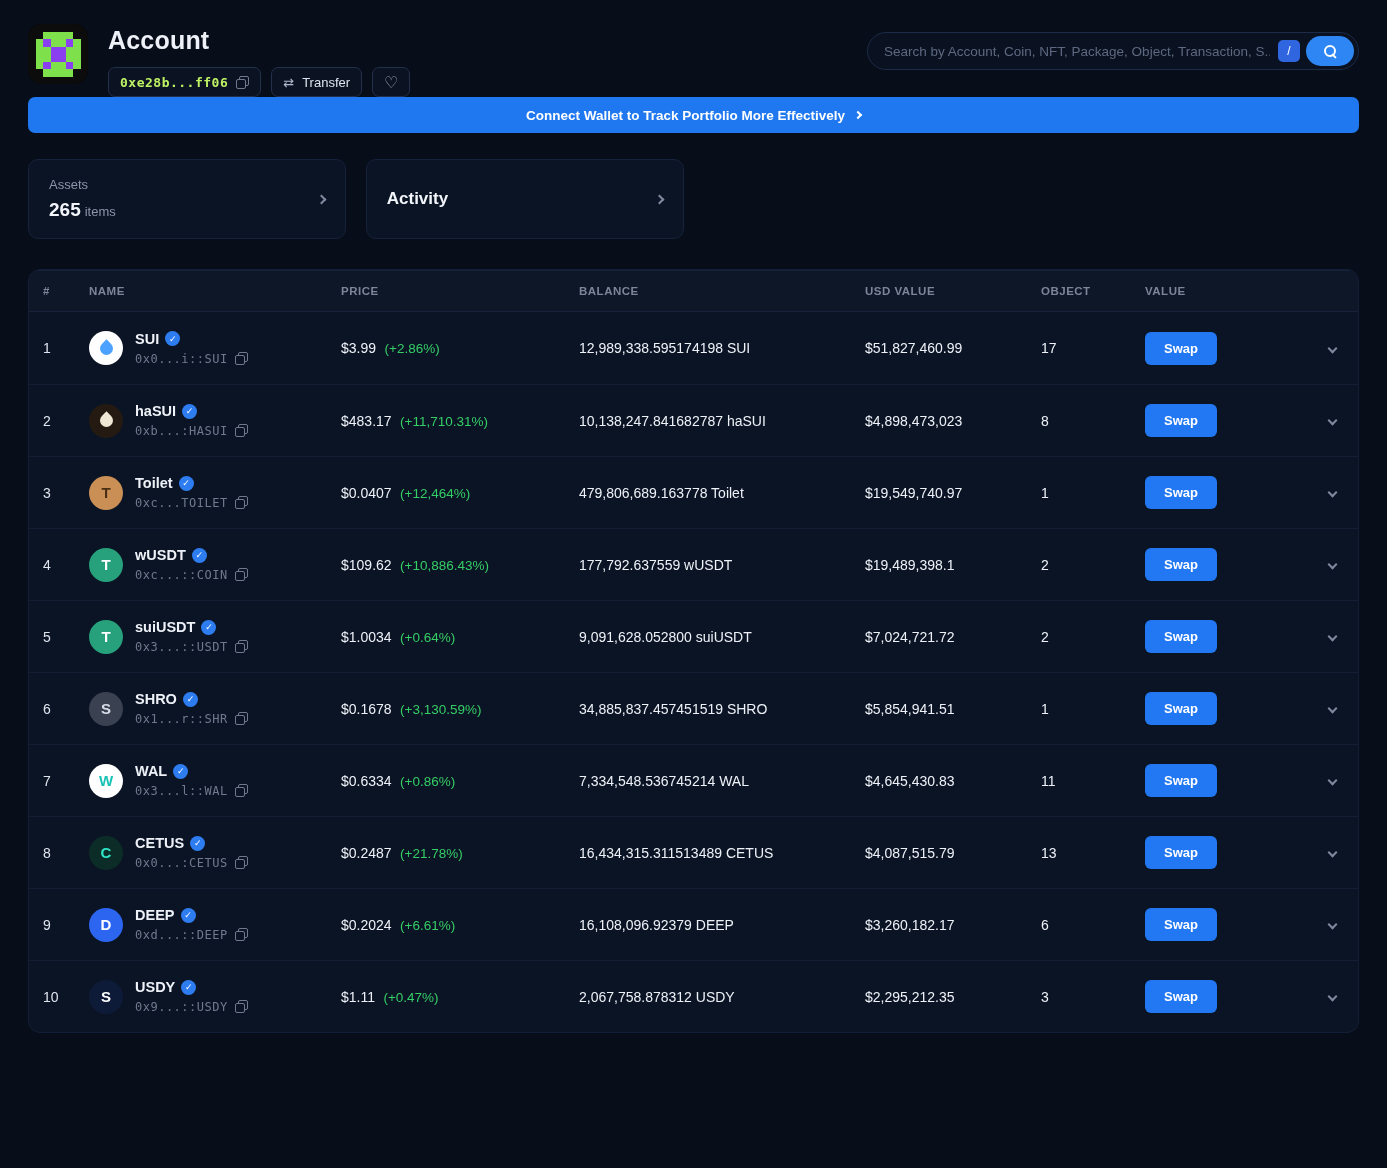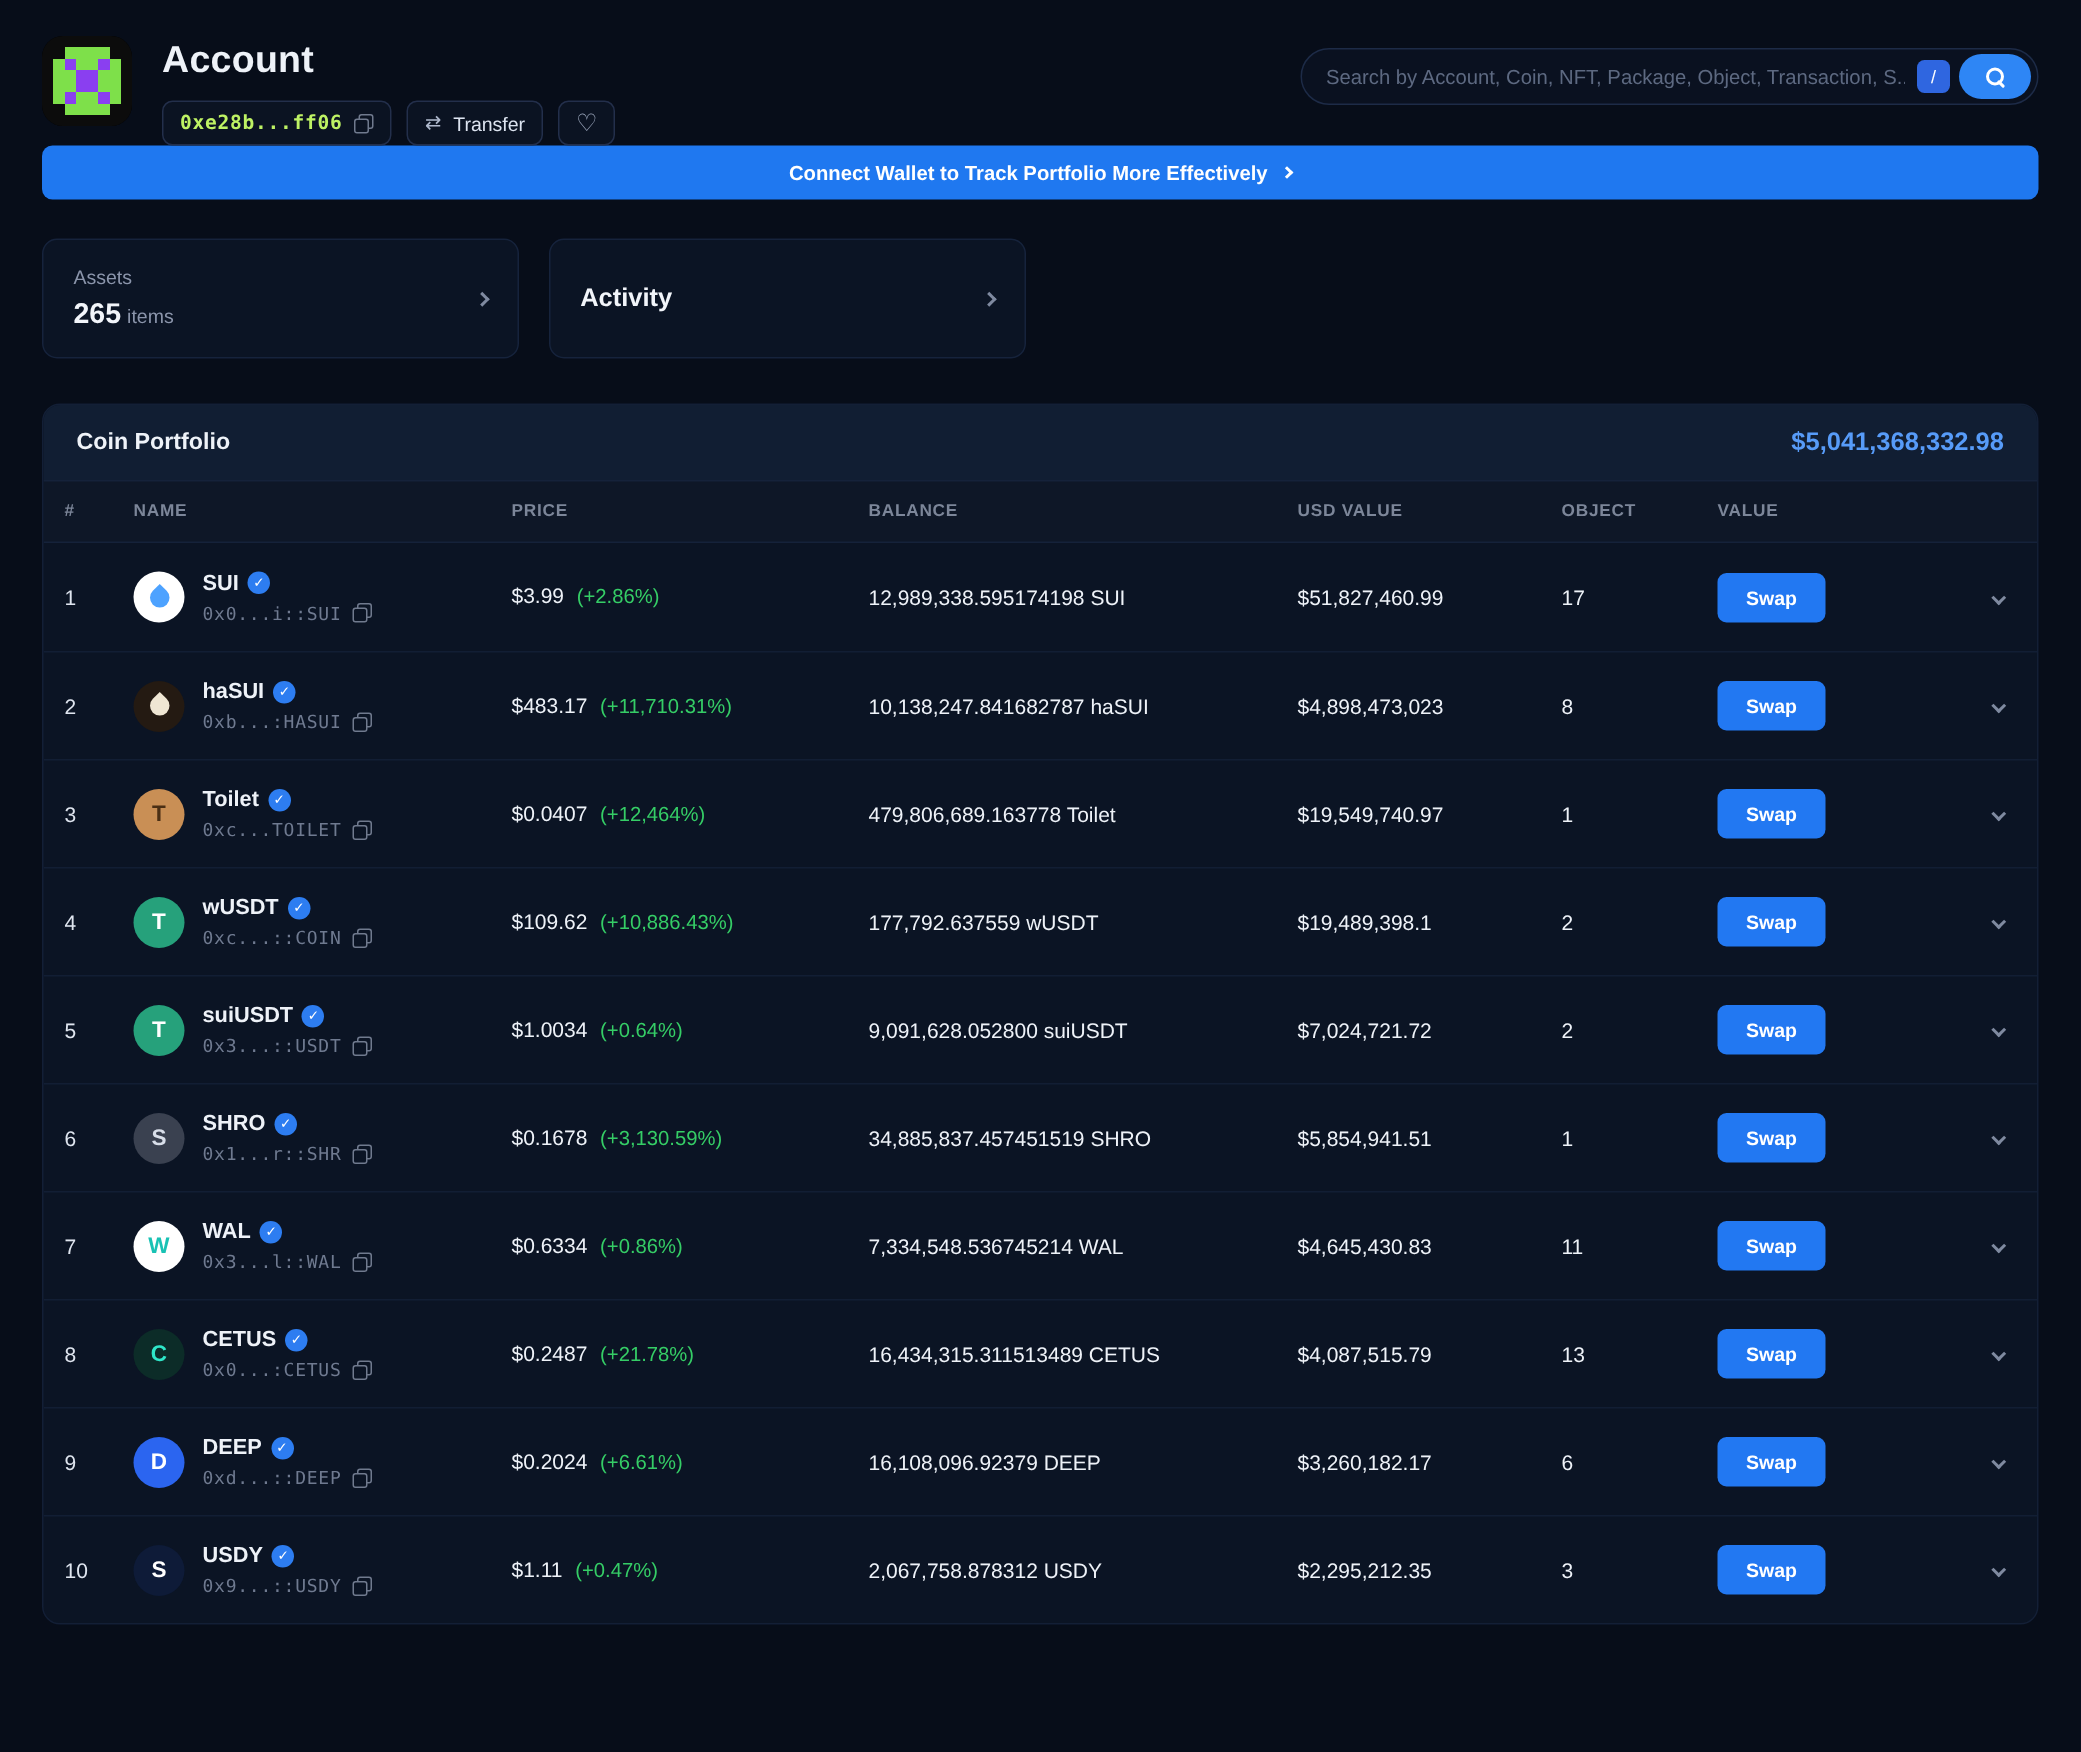--- a/index.html
+++ b/index.html
@@ -75,21 +75,21 @@
 
   .trow { height:72px; border-top:1px solid #121e34; }
   .tbody .trow:first-child { border-top:none; }
   .c-idx { font-size:14px; color:#dfe5ef; }
   .c-name { display:flex; align-items:center; gap:12px; }
   .coin-icon { width:34px; height:34px; border-radius:50%; display:flex; align-items:center; justify-content:center; font-weight:700; font-size:15px; flex:0 0 auto; }
   .drop { display:inline-block; width:13px; height:13px; border-radius:0 50% 50% 50%; transform:rotate(45deg); }
   .nm-top { display:flex; align-items:center; gap:6px; }
   .coin-name { font-size:14.5px; font-weight:700; cursor:pointer; }
   .vbadge { width:15px; height:15px; border-radius:50%; background:#2d7df1; color:#fff; font-size:9px; display:inline-flex; align-items:center; justify-content:center; }
-  .addr { margin-top:5px; display:flex; align-items:center; gap:7px; font-family:"DejaVu Sans Mono","Liberation Mono",monospace; font-size:12px; color:#6f7a90; letter-spacing:.5px; }
+  .addr { margin-top:5px; display:flex; align-items:flex-start; gap:7px; font-family:"DejaVu Sans Mono","Liberation Mono",monospace; font-size:12px; color:#6f7a90; letter-spacing:.5px; }
   .c-price .p { font-size:14px; color:#eef2f8; }
   .c-price .chg { font-size:13.5px; color:#35cd66; margin-left:4px; }
   .c-bal, .c-usd, .c-obj { font-size:14px; color:#eef2f8; }
   .swap { background:#2278f2; color:#fff; border:none; border-radius:6px; padding:9px 19px; font-size:13px; font-weight:600; font-family:inherit; cursor:pointer; }
   .c-chev { display:flex; justify-content:flex-end; padding-right:8px; }
   .c-chev .chev { cursor:pointer; }
 </style>
 </head>
 <body>
 
@@ -158,24 +158,20 @@
       </div>
       <span class="chev right"></span>
     </div>
     <div class="card">
       <div class="card-title">Activity</div>
       <span class="chev right"></span>
     </div>
   </div>
 
   <section class="panel">
-    <div class="panel-head">
-      <h2>Coin Portfolio</h2>
-      <div class="total">$5,041,368,332.98</div>
-    </div>
 
 
     <div class="thead grid-row">
       <div>#</div>
       <div>NAME</div>
       <div>PRICE</div>
       <div>BALANCE</div>
       <div>USD VALUE</div>
       <div>OBJECT</div>
       <div>VALUE</div>

